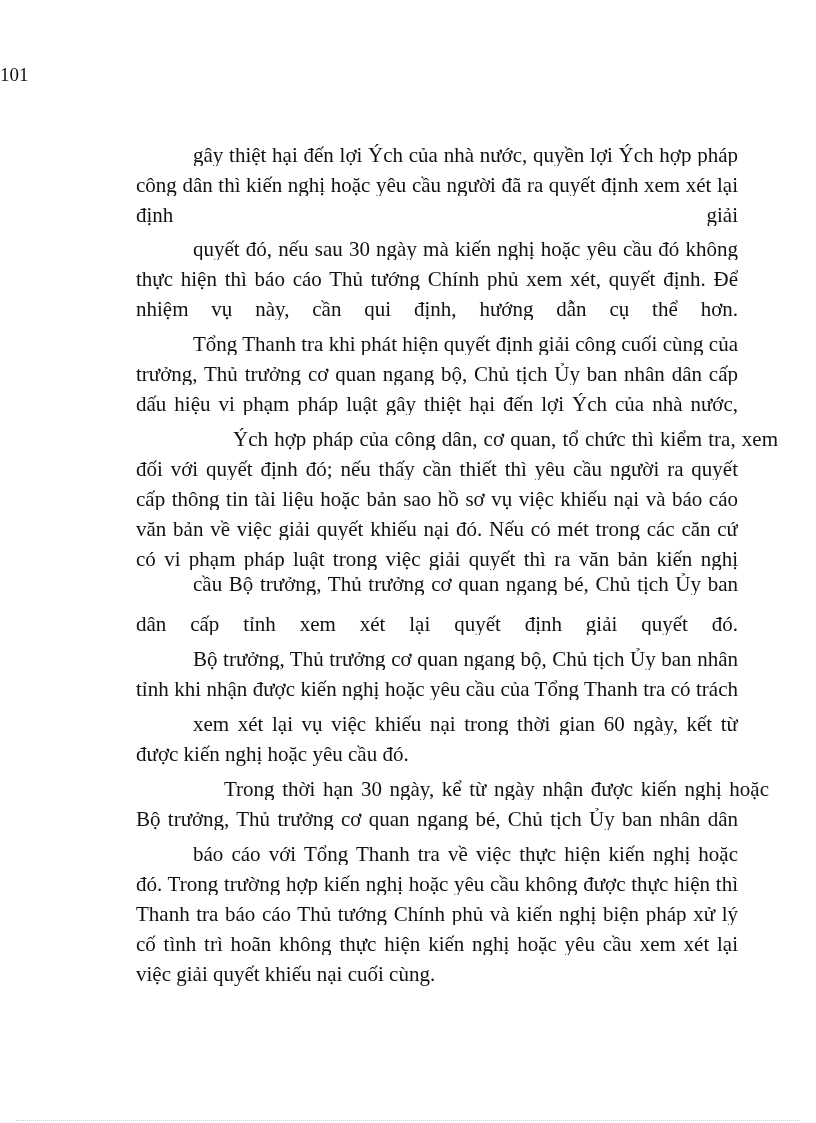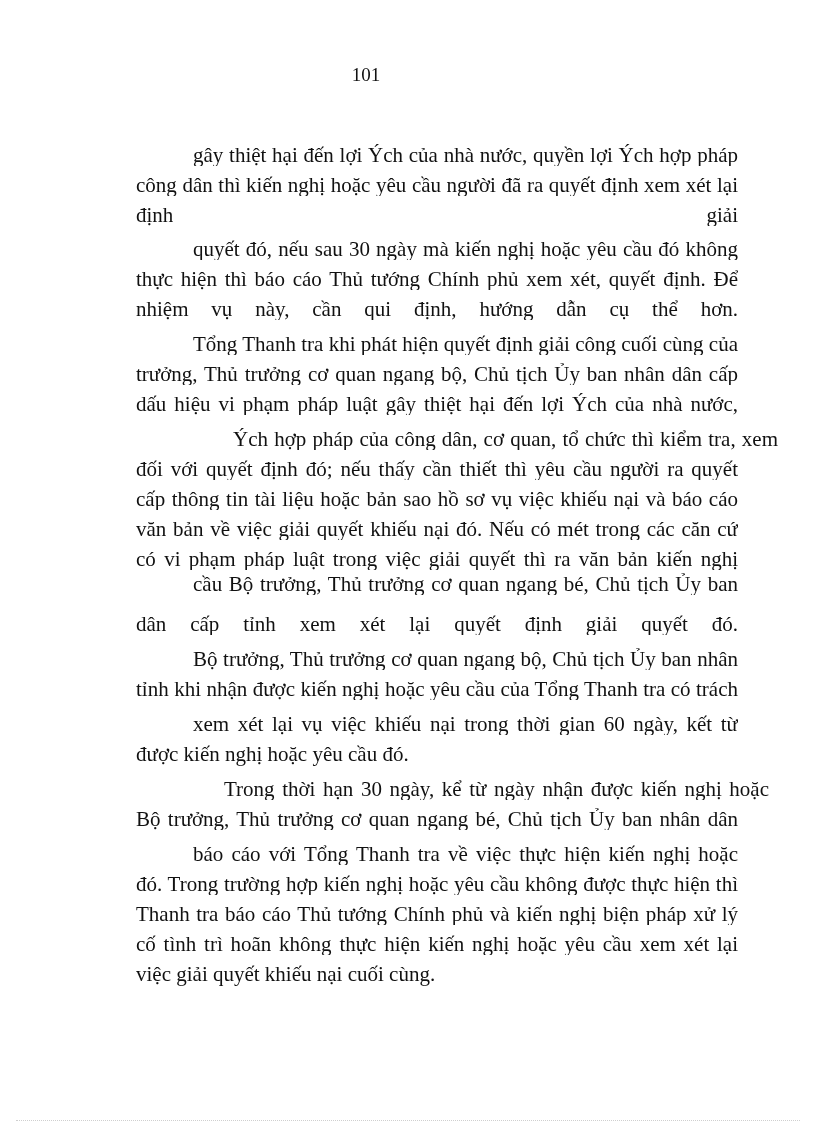--- a/index.html
+++ b/index.html
@@ -1,18 +1,18 @@
 <!DOCTYPE html>
 <html><head>
 <meta charset="utf-8">
 <style>
   html, body { margin:0; padding:0; background:#ffffff; }
   body { width:816px; height:1123px; position:relative; overflow:hidden;
          font-family:"Liberation Serif", "DejaVu Serif", serif; color:#111; }
-  .page-number { position:absolute; top:64px; left:0; width:732px; text-align:center;
+  .page-number { position:absolute; top:64px; left:0; width:732px; text-align:left;
                  font-size:19px; }
   .line { position:absolute; left:136px; width:602px; font-size:21px; line-height:22px;
           white-space:nowrap; }
   .line.indent { left:193px; width:545px; }
   .line.justify { text-align:justify; text-align-last:justify; white-space:normal; height:22px; overflow:hidden; }
   .footer-rule { position:absolute; left:16px; right:16px; top:1120px; height:0;
                  border-top:1px dotted #cfcfcf; }
 </style>
 </head>
 <body>

